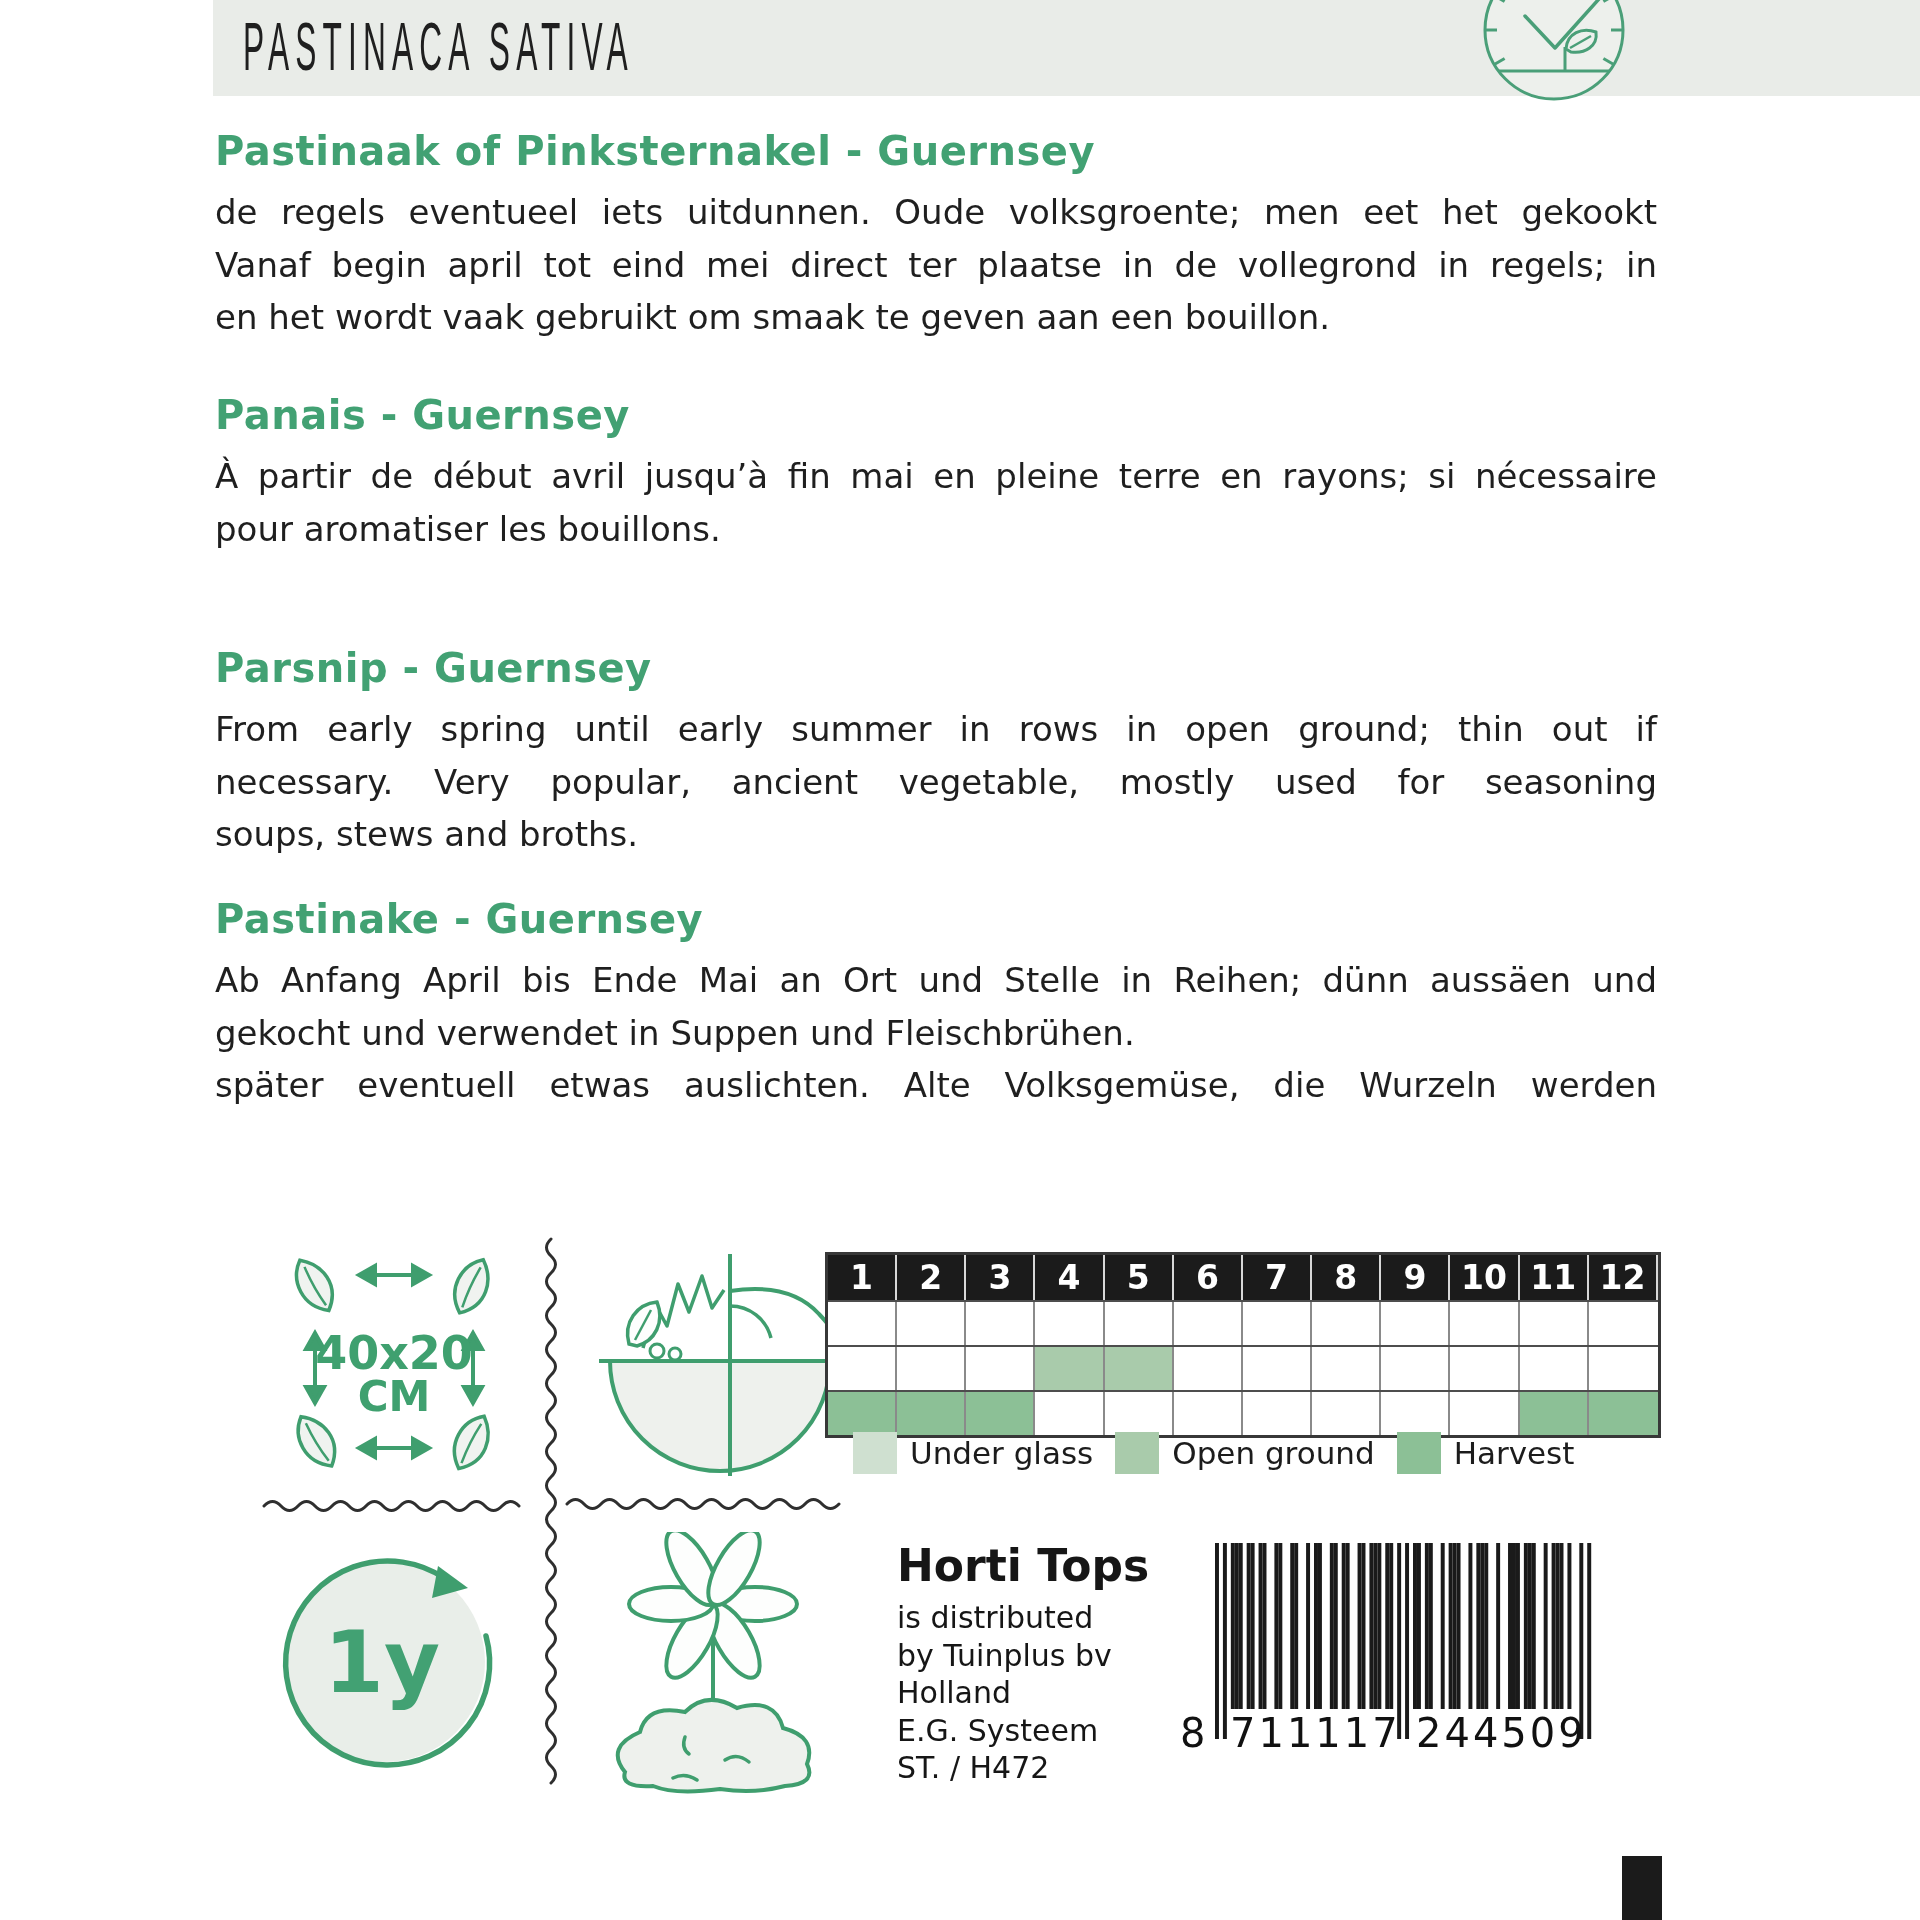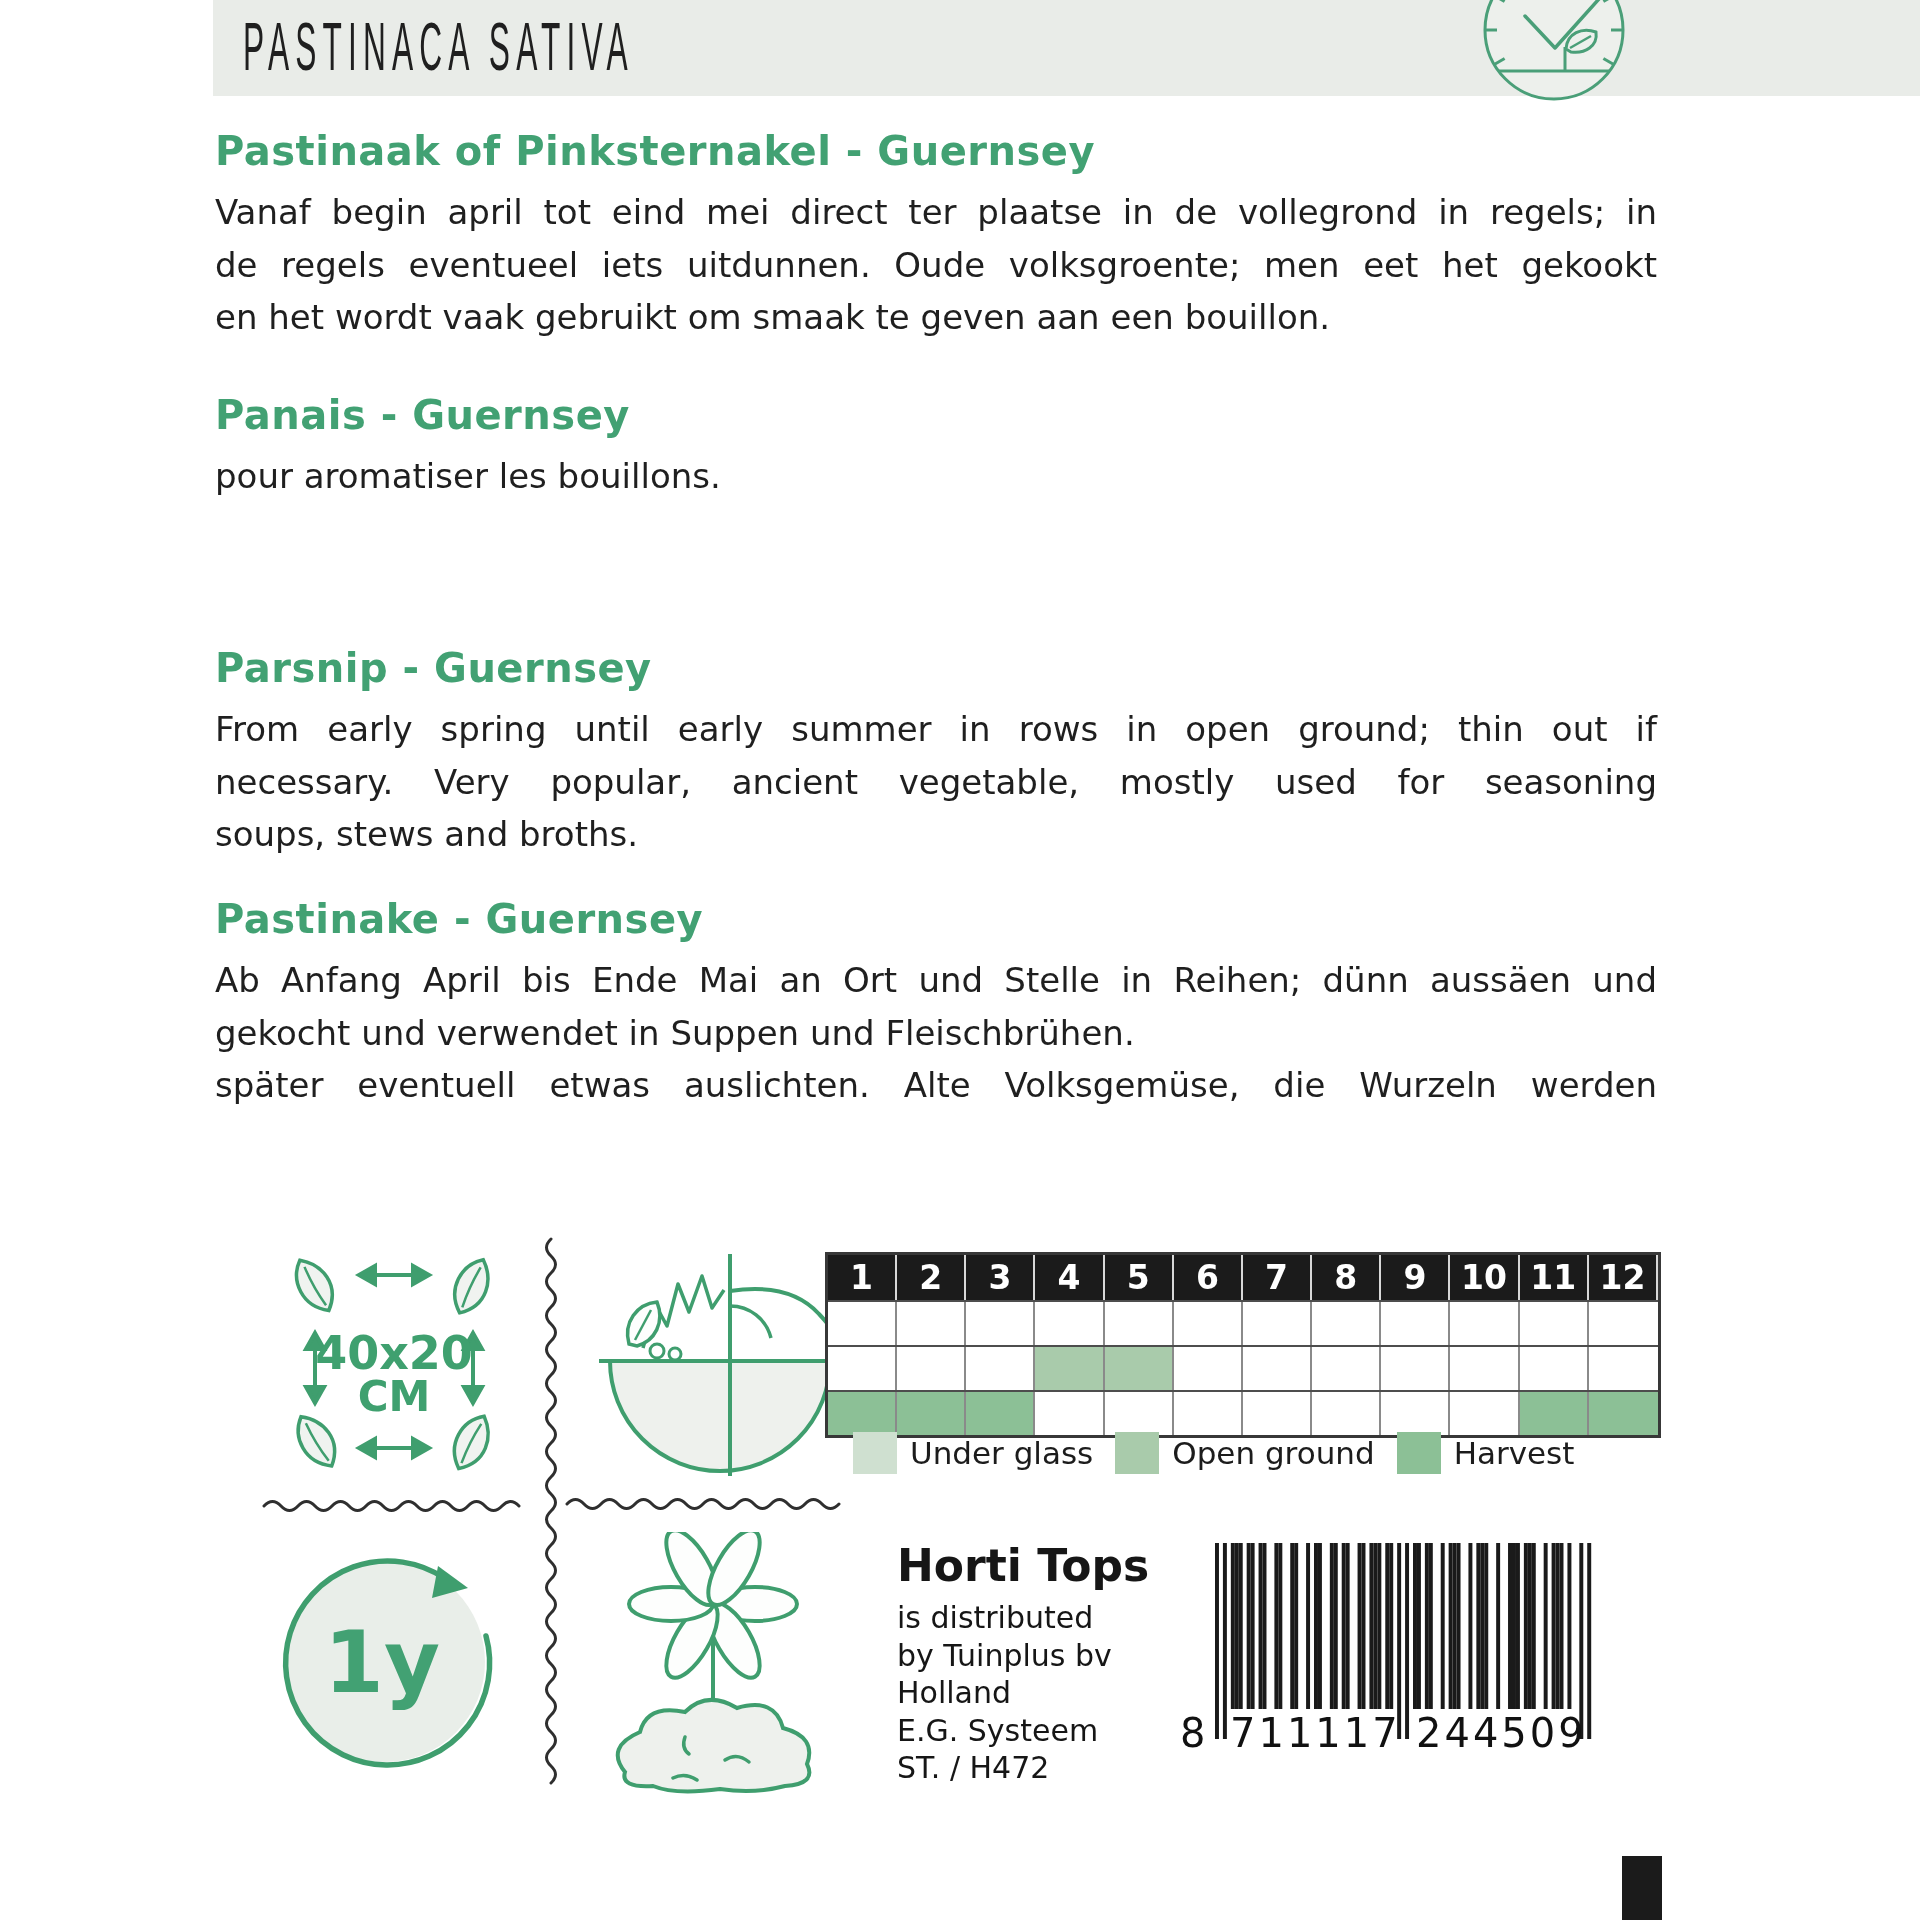--- a/index.html
+++ b/index.html
@@ -72,26 +72,27 @@
   <path d="M46,60 L76,92 L128,34" fill="none" stroke="#4a9f78" stroke-width="3.5" stroke-linecap="round" stroke-linejoin="round"></path>
   <line x1="20" y1="115" x2="131" y2="115" stroke="#4a9f78" stroke-width="3"></line>
   <line x1="86" y1="115" x2="86" y2="91" stroke="#4a9f78" stroke-width="3"></line>
   <path d="M87,93 C88,77 103,71 117,76 C119,90 106,98 92,96 Z" fill="#edf0ec" stroke="#4a9f78" stroke-width="3"></path>
   <line x1="91" y1="92" x2="112" y2="80" stroke="#4a9f78" stroke-width="2.5"></line>
 </svg>
 
 <div id="sections">
     <div class="sec sec0">
       <h2>Pastinaak of Pinksternakel - Guernsey</h2>
+      <div class="tline">de regels eventueel iets uitdunnen. Oude volksgroente; men eet het gekookt</div>
       <div class="tline">Vanaf begin april tot eind mei direct ter plaatse in de vollegrond in regels; in</div>
-      <div class="tline">de regels eventueel iets uitdunnen. Oude volksgroente; men eet het gekookt</div>
       <div class="tline last">en het wordt vaak gebruikt om smaak te geven aan een bouillon.</div>
     </div>
     <div class="sec sec1">
       <h2>Panais - Guernsey</h2>
+      <div class="tline">À partir de début avril jusqu’à fin mai en pleine terre en rayons; si nécessaire</div>
       <div class="tline last">pour aromatiser les bouillons.</div>
     </div>
     <div class="sec sec2">
       <h2>Parsnip - Guernsey</h2>
       <div class="tline">From early spring until early summer in rows in open ground; thin out if</div>
       <div class="tline">necessary. Very popular, ancient vegetable, mostly used for seasoning</div>
       <div class="tline last">soups, stews and broths.</div>
     </div>
     <div class="sec sec3">
       <h2>Pastinake - Guernsey</h2>

